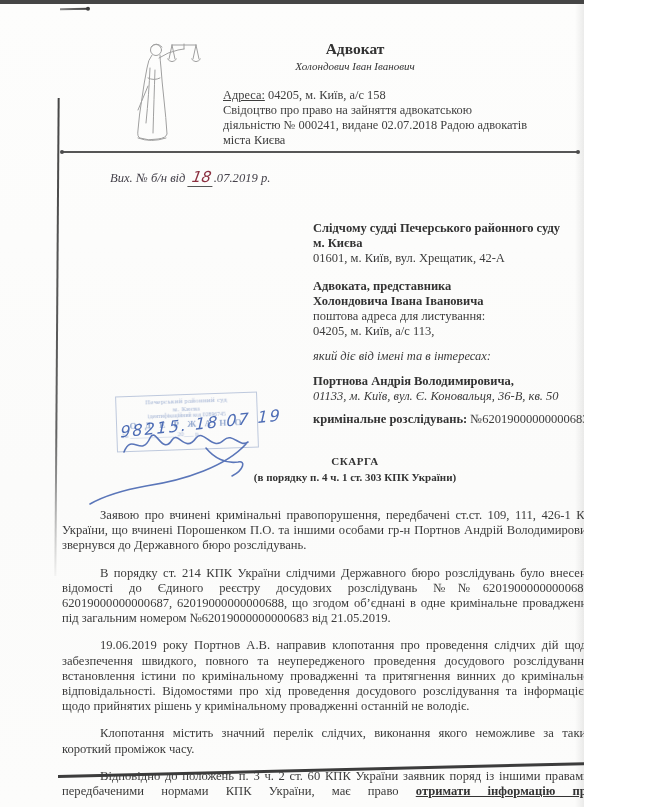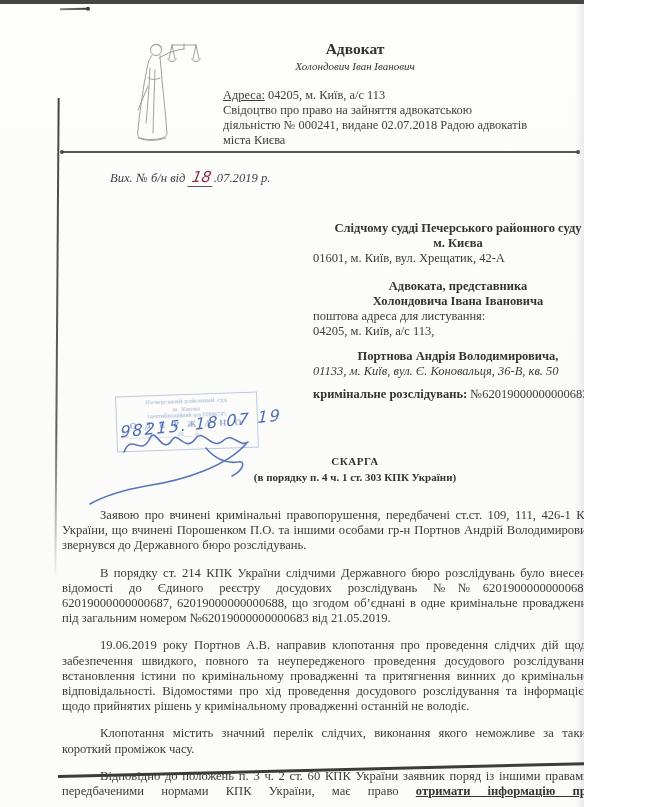--- a/index.html
+++ b/index.html
@@ -32,21 +32,21 @@
   .u{text-decoration:underline;}
   .divider{position:absolute;left:62px;top:151px;width:516px;height:2px;background:#565656;}
   .divider::before,.divider::after{content:"";position:absolute;top:-1px;width:4px;height:4px;border-radius:50%;background:#4c4c4c;}
   .divider::before{left:-2px;} .divider::after{right:-2px;}
   
   .ref-line{position:absolute;left:110px;top:168px;font-style:italic;font-size:12.6px;color:#44414a;}
   .hand-day{display:inline-block;font-family:"DejaVu Sans",sans-serif;font-style:italic;
     font-size:15px;color:#8b3040;border-bottom:1px solid #555;padding:0 3px;transform:skewX(-10deg);}
   
   .recipient{position:absolute;left:313px;top:221px;width:290px;font-size:12.5px;line-height:15px;color:#3c3c3c;}
-  .recipient .b{font-weight:bold;color:#333;text-align:center;}
+  .recipient .b{font-weight:bold;color:#333;}
   .recipient .i{font-style:italic;}
   .gap13{margin-top:13px;} .gap10{margin-top:10px;} .gap8{margin-top:8px;}
   
   .stamp{position:absolute;left:116px;top:394px;width:142px;height:56px;
     border:1px solid rgba(128,150,192,.5);transform:rotate(-2deg);
     color:#9fb0d2;text-align:center;filter:blur(.3px);padding-top:2px;box-sizing:border-box;}
   .st1{font-size:6.8px;line-height:7.5px;letter-spacing:.3px;}
   .st2{font-size:5.8px;line-height:7px;}
   .st3{font-size:9px;line-height:11px;font-weight:bold;letter-spacing:3px;color:#94a9cf;}
   .st4{font-size:6.5px;line-height:8px;text-align:left;padding-left:5px;color:#a3b3d4;}
@@ -95,40 +95,41 @@
       <path d="M22 40 Q28 43 34 40"></path>
       <line x1="22" y1="48" x2="12" y2="72"></line>
       <path d="M12 100 Q25 105 40 100"></path>
     </g>
   </svg>
 
   <div class="h-center h-title">Адвокат</div>
   <div class="h-center h-name">Холондович Іван Іванович</div>
 
   <div class="addr-block">
-    <div><span class="u">Адреса:</span><span> 04205, м. Київ, а/с 113</span></div>
+    <div><span class="u">Адреса:</span><span> 04205, м. Київ, а/с 158</span></div>
     <div>Свідоцтво про право на зайняття адвокатською</div>
     <div>діяльністю № 000241, видане 02.07.2018 Радою адвокатів</div>
     <div>міста Києва</div>
   </div>
 
   <div class="divider"></div>
 
   <div class="ref-line">
     <span>Вих. № б/н від </span><span class="hand-day">18</span><span>.07.2019 р.</span>
   </div>
 
   <div class="recipient">
     <div class="b">Слідчому судді Печерського районного суду</div>
     <div class="b">м. Києва</div>
     <div>01601, м. Київ, вул. Хрещатик, 42-А</div>
     <div class="b gap13">Адвоката, представника</div>
     <div class="b">Холондовича Івана Івановича</div>
     <div>поштова адреса для листування:</div>
     <div>04205, м. Київ, а/с 113,</div>
+    <div class="i gap10">який діє від імені та в інтересах:</div>
     <div class="b gap10">Портнова Андрія Володимировича,</div>
     <div class="i">01133, м. Київ, вул. Є. Коновальця, 36-В, кв. 50</div>
     <div class="gap8"><span class="b">кримінальне розслідувань: </span><span>№62019000000000683</span></div>
   </div>
 
   <div class="stamp">
     <div class="st1">Печерський районний суд</div>
     <div class="st1">м. Києва</div>
     <div class="st2">ідентифікаційний код 02896745</div>
     <div class="st3">О Д Е Р Ж А Н О</div>

